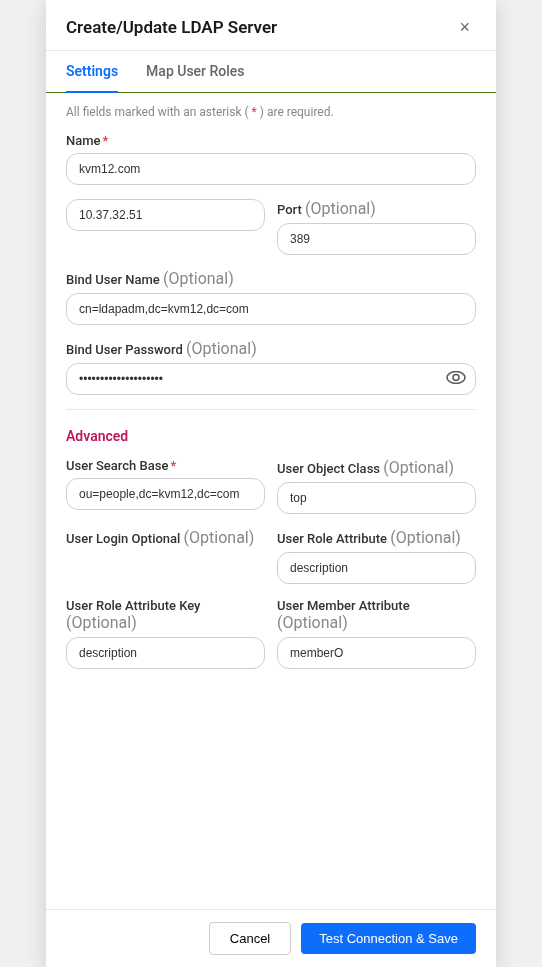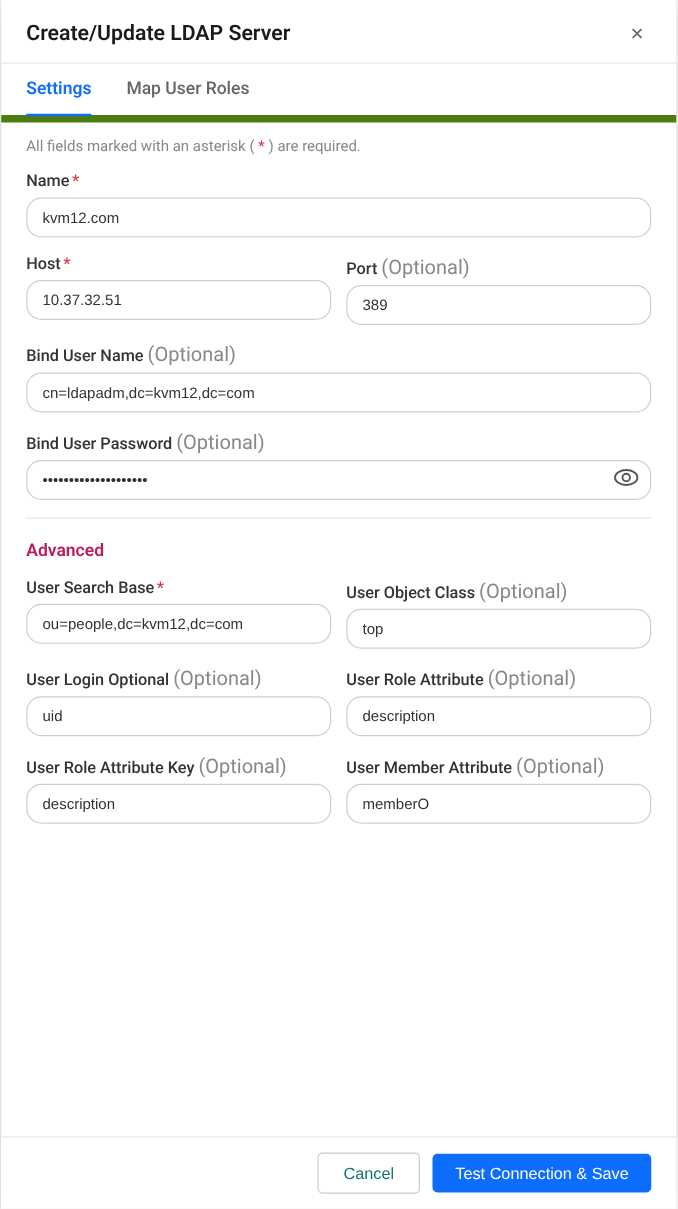--- a/index.html
+++ b/index.html
@@ -6,21 +6,21 @@
     body {
       font-family: -apple-system, BlinkMacSystemFont, 'Segoe UI', Roboto, sans-serif;
       background: #f0f0f0;
       display: flex;
       justify-content: center;
       align-items: flex-start;
       min-height: 967px;
     }
     .modal {
       background: #fff;
-      width: 540px;
+      width: 450px;
       min-height: 967px;
       position: relative;
       box-shadow: 0 4px 20px rgba(0,0,0,0.15);
     }
     .modal-header {
       display: flex;
       align-items: center;
       justify-content: space-between;
       padding: 16px 20px 12px;
       border-bottom: 1px solid #e5e7eb;
@@ -35,21 +35,21 @@
       border: none;
       cursor: pointer;
       font-size: 18px;
       color: #666;
       padding: 2px 6px;
       line-height: 1;
     }
     .tabs {
       display: flex;
       padding: 0 20px;
-      border-bottom: 6px solid #4d7c0f;
+      border-bottom: 1px solid #4d7c0f;
     }
     .tab {
       padding: 12px 0;
       margin-right: 28px;
       font-size: 14px;
       font-weight: 500;
       color: #666;
       cursor: pointer;
       border-bottom: 2px solid transparent;
       margin-bottom: -1px;
@@ -152,21 +152,21 @@
       background: #fff;
       border-top: 1px solid #e5e7eb;
       gap: 10px;
     }
     .btn-cancel {
       background: none;
       border: 1px solid #ccc;
       padding: 8px 20px;
       border-radius: 4px;
       font-size: 13px;
-      color: #0f766e;
+      color: #000000;
       cursor: pointer;
     }
     .btn-primary {
       background: #0d6efd;
       border: none;
       padding: 8px 18px;
       border-radius: 4px;
       font-size: 13px;
       color: #fff;
       cursor: pointer;
@@ -198,23 +198,20 @@
 
     <div class="form-group">
       <label>
         <span>Name</span><span class="required-star">*</span>
       </label>
       <input type="text" value="kvm12.com" style="">
     </div>
 
     <div class="form-row">
       <div class="form-col">
-        <label>
-          <span>Host</span><span class="required-star">*</span>
-        </label>
         <input type="text" value="10.37.32.51" style="">
       </div>
       <div class="form-col">
         <label>
           <span>Port</span> <span class="optional">(Optional)</span>
         </label>
         <input type="text" value="389" style="">
       </div>
     </div>
 
@@ -258,21 +255,20 @@
         </label>
         <input type="text" value="top" style="">
       </div>
     </div>
 
     <div class="form-row">
       <div class="form-col">
         <label>
           <span>User Login Optional</span> <span class="optional">(Optional)</span>
         </label>
-        <input type="text" value="uid" style="">
       </div>
       <div class="form-col">
         <label>
           <span>User Role Attribute</span> <span class="optional">(Optional)</span>
         </label>
         <input type="text" value="description" style="">
       </div>
     </div>
 
     <div class="form-row">

